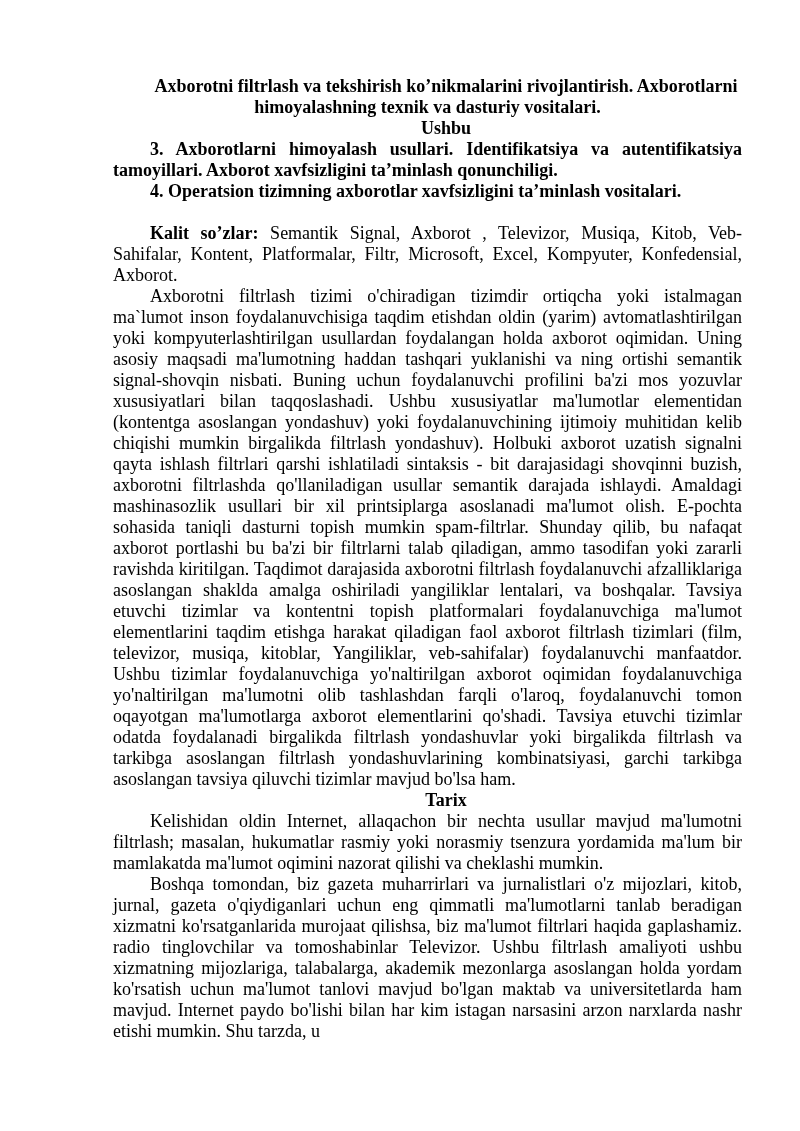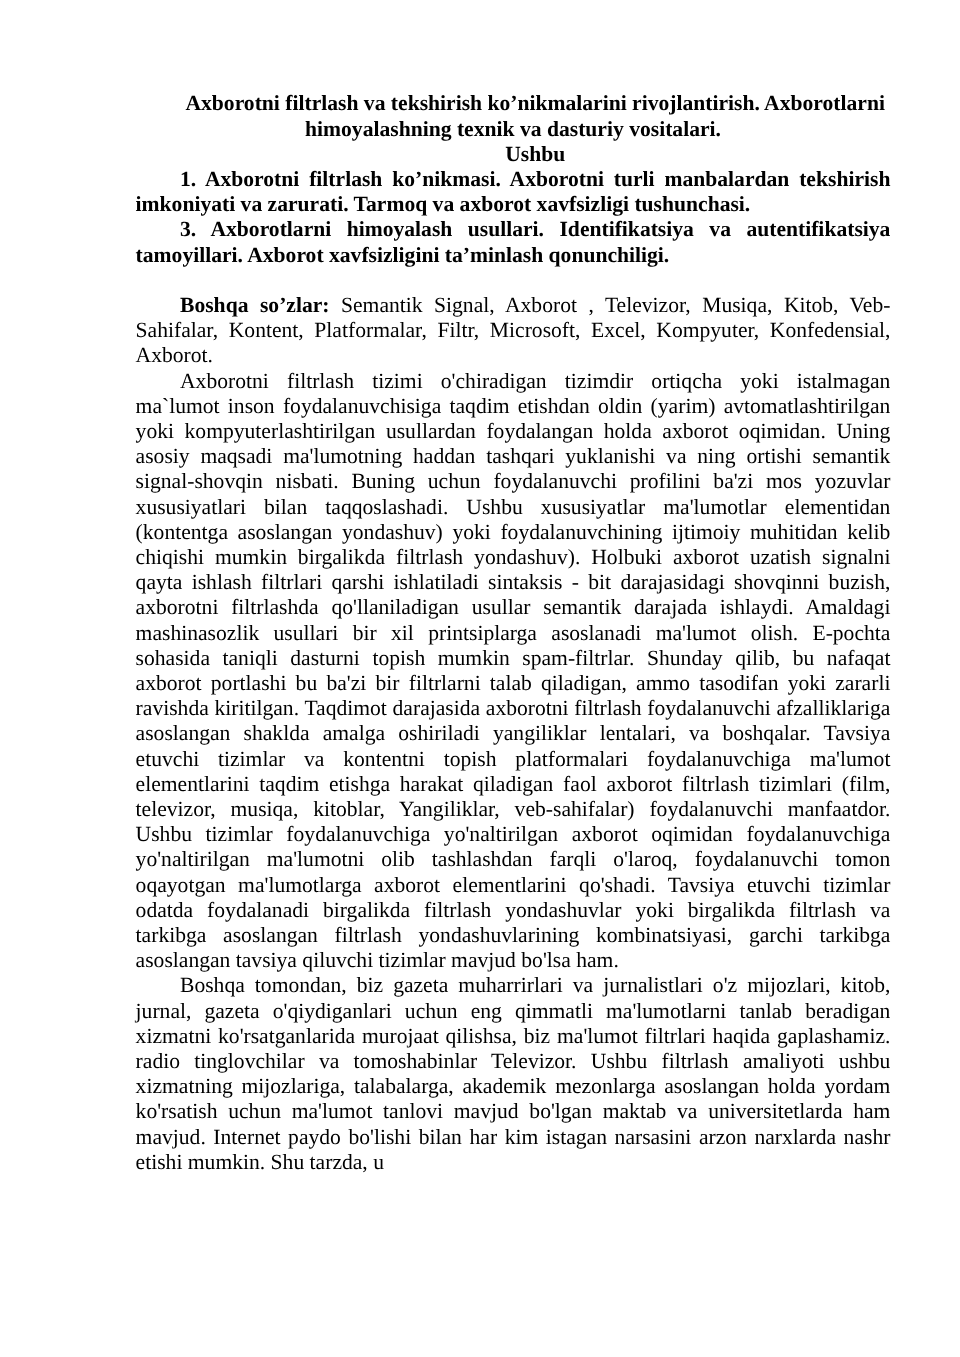--- a/index.html
+++ b/index.html
@@ -38,30 +38,32 @@
 </style>
 </head>
 <body>
 
 <div class="page">
 
   <p class="centered bold">Axborotni filtrlash va tekshirish ko’nikmalarini rivojlantirish. Axborotlarni himoyalashning texnik va dasturiy vositalari.</p>
 
   <p class="centered bold">Ushbu</p>
 
-  <p class="bold">1. Axborotni filtrlash ko’nikmasi. Axborotni turli manbalardan tekshirish imkoniyati va zarurati. Tarmoq va axborot xavfsizligi tushunchasi.</p>
 
 
   <p class="bold">3. Axborotlarni himoyalash usullari. Identifikatsiya va autentifikatsiya tamoyillari. Axborot xavfsizligini ta’minlash qonunchiligi.</p>
 
+  <p class="bold">4. Operatsion tizimning axborotlar xavfsizligini ta’minlash vositalari.</p>
 
 
   <div class="spacer"></div>
 
-  <p><span class="bold">Boshqa so’zlar:</span><span> Semantik Signal, Axborot , Televizor, Musiqa, Kitob, Veb-Sahifalar, Kontent, Platformalar, Filtr, Microsoft, Excel, Kompyuter, Konfedensial, Axborot.</span></p>
+  <p><span class="bold">Kalit so’zlar:</span><span> Semantik Signal, Axborot , Televizor, Musiqa, Kitob, Veb-Sahifalar, Kontent, Platformalar, Filtr, Microsoft, Excel, Kompyuter, Konfedensial, Axborot.</span></p>
 
   <p>Axborotni filtrlash tizimi o'chiradigan tizimdir ortiqcha yoki istalmagan ma`lumot inson foydalanuvchisiga taqdim etishdan oldin (yarim) avtomatlashtirilgan yoki kompyuterlashtirilgan usullardan foydalangan holda axborot oqimidan. Uning asosiy maqsadi ma'lumotning haddan tashqari yuklanishi va ning ortishi semantik signal-shovqin nisbati. Buning uchun foydalanuvchi profilini ba'zi mos yozuvlar xususiyatlari bilan taqqoslashadi. Ushbu xususiyatlar ma'lumotlar elementidan (kontentga asoslangan yondashuv) yoki foydalanuvchining ijtimoiy muhitidan kelib chiqishi mumkin birgalikda filtrlash yondashuv). Holbuki axborot uzatish signalni qayta ishlash filtrlari qarshi ishlatiladi sintaksis - bit darajasidagi shovqinni buzish, axborotni filtrlashda qo'llaniladigan usullar semantik darajada ishlaydi. Amaldagi mashinasozlik usullari bir xil printsiplarga asoslanadi ma'lumot olish. E-pochta sohasida taniqli dasturni topish mumkin spam-filtrlar. Shunday qilib, bu nafaqat axborot portlashi bu ba'zi bir filtrlarni talab qiladigan, ammo tasodifan yoki zararli ravishda kiritilgan. Taqdimot darajasida axborotni filtrlash foydalanuvchi afzalliklariga asoslangan shaklda amalga oshiriladi yangiliklar lentalari, va boshqalar. Tavsiya etuvchi tizimlar va kontentni topish platformalari foydalanuvchiga ma'lumot elementlarini taqdim etishga harakat qiladigan faol axborot filtrlash tizimlari (film, televizor, musiqa, kitoblar, Yangiliklar, veb-sahifalar) foydalanuvchi manfaatdor. Ushbu tizimlar foydalanuvchiga yo'naltirilgan axborot oqimidan foydalanuvchiga yo'naltirilgan ma'lumotni olib tashlashdan farqli o'laroq, foydalanuvchi tomon oqayotgan ma'lumotlarga axborot elementlarini qo'shadi. Tavsiya etuvchi tizimlar odatda foydalanadi birgalikda filtrlash yondashuvlar yoki birgalikda filtrlash va tarkibga asoslangan filtrlash yondashuvlarining kombinatsiyasi, garchi tarkibga asoslangan tavsiya qiluvchi tizimlar mavjud bo'lsa ham.</p>
 
+  <p class="centered bold">Tarix</p>
 
+  <p>Kelishidan oldin Internet, allaqachon bir nechta usullar mavjud ma'lumotni filtrlash; masalan, hukumatlar rasmiy yoki norasmiy tsenzura yordamida ma'lum bir mamlakatda ma'lumot oqimini nazorat qilishi va cheklashi mumkin.</p>
 
   <p>Boshqa tomondan, biz gazeta muharrirlari va jurnalistlari o'z mijozlari, kitob, jurnal, gazeta o'qiydiganlari uchun eng qimmatli ma'lumotlarni tanlab beradigan xizmatni ko'rsatganlarida murojaat qilishsa, biz ma'lumot filtrlari haqida gaplashamiz. radio tinglovchilar va tomoshabinlar Televizor. Ushbu filtrlash amaliyoti ushbu xizmatning mijozlariga, talabalarga, akademik mezonlarga asoslangan holda yordam ko'rsatish uchun ma'lumot tanlovi mavjud bo'lgan maktab va universitetlarda ham mavjud. Internet paydo bo'lishi bilan har kim istagan narsasini arzon narxlarda nashr etishi mumkin. Shu tarzda, u</p>
 
 </div>
 
 </body></html>

